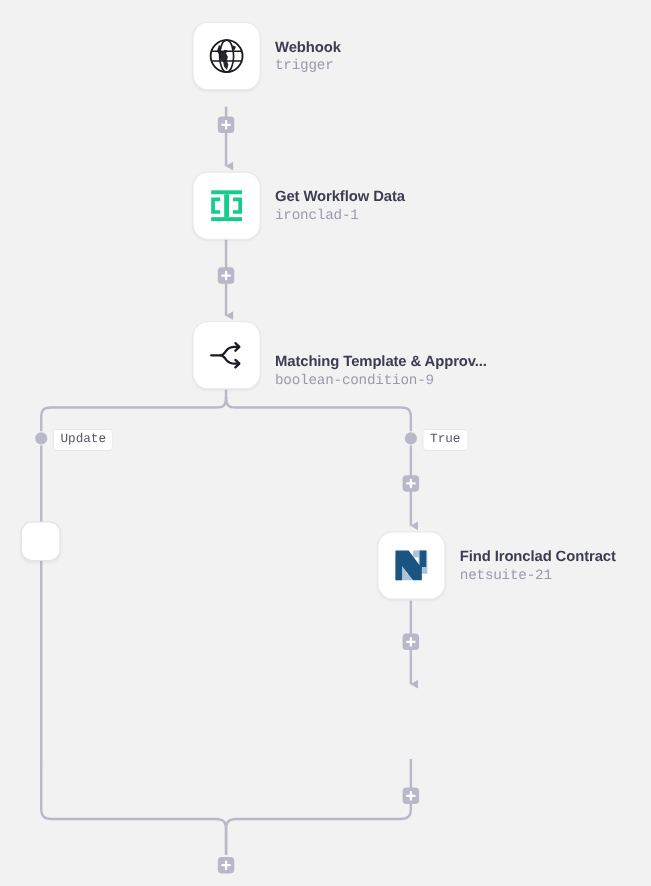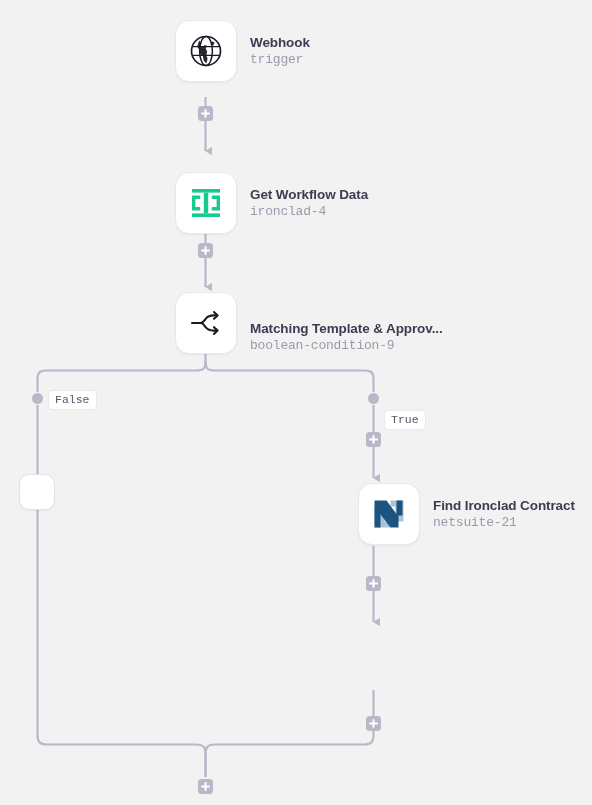--- a/index.html
+++ b/index.html
@@ -166,33 +166,33 @@
                  L15.6,27.4 L14.9,23.2 L12.2,20.8 L11.1,16.6 L9.2,13.4 Z" fill="#1b1b24" opacity="0.95"></path>
         <path d="M23.6,8.2 L26.6,9.6 L25.2,12.4 L22.6,11.8 Z" fill="#1b1b24" opacity="0.95"></path>
       </svg>
     </div>
     <div class="node-text">
       <div class="node-title">Webhook</div>
       <div class="node-sub">trigger</div>
     </div>
   </div>
 
-  <div class="node" style="left:175px; top:172px;">
+  <div class="node" style="left:175px; top:156px;">
     <div class="node-card">
       <svg class="icon-svg" width="34" height="34" viewBox="0 0 34 34">
         <rect x="3" y="3" width="28" height="3.6" fill="#15cc8d"></rect>
         <rect x="3" y="27.4" width="28" height="3.6" fill="#15cc8d"></rect>
         <rect x="14.8" y="6.6" width="4.4" height="20.8" fill="#15cc8d"></rect>
         <path d="M3,9.6 h8.2 v3.3 H6.4 v8.2 h4.8 v3.3 H3 Z" fill="#15cc8d"></path>
         <path d="M31,9.6 h-8.2 v3.3 h4.8 v8.2 h-4.8 v3.3 H31 Z" fill="#15cc8d"></path>
       </svg>
     </div>
     <div class="node-text">
       <div class="node-title">Get Workflow Data</div>
-      <div class="node-sub">ironclad-4</div>
+      <div class="node-sub">ironclad-1</div>
     </div>
   </div>
 
   <div class="node" style="left:175px; top:292px;align-items:flex-end;">
     <div class="node-card">
       <svg class="icon-svg" width="38" height="38" viewBox="0 0 38 38">
         <path d="M5,19 H13.5 C16.5,19 17,16.8 18.8,14.6 C20.6,12.4 22.4,11.4 26.5,11.4 H30" fill="none" stroke="#1b1b24" stroke-width="2.1" stroke-linecap="round"></path>
         <path d="M13.5,19 C16.5,19 17,21.2 18.8,23.4 C20.6,25.6 22.4,26.6 26.5,26.6 H30" fill="none" stroke="#1b1b24" stroke-width="2.1" stroke-linecap="round"></path>
         <path d="M27,8 L30.6,11.4 L27,14.8" fill="none" stroke="#1b1b24" stroke-width="2.1" stroke-linecap="round" stroke-linejoin="round"></path>
         <path d="M27,23.2 L30.6,26.6 L27,30" fill="none" stroke="#1b1b24" stroke-width="2.1" stroke-linecap="round" stroke-linejoin="round"></path>
@@ -201,41 +201,41 @@
     <div class="node-text">
       <div class="node-title">Matching Template &amp; Approv...</div>
       <div class="node-sub">boolean-condition-9</div>
     </div>
   </div>
 
   <div class="node" style="left:19px; top:474px;">
     <div class="node-card placeholder"></div>
   </div>
 
-  <div class="node" style="left:358px; top:483px;">
+  <div class="node" style="left:343px; top:483px;">
     <div class="node-card">
       <svg class="icon-svg" width="34" height="34" viewBox="0 0 34 34">
         <path d="M2.5,9.5 h10.2 v15 h5.2 v6 H2.5 Z" fill="#a9c3d8"></path>
         <path d="M18.6,3.5 h12.9 v21 h-8.0 v-15 h-4.9 Z" fill="#a9c3d8"></path>
         <path d="M2.5,3.5 h12.0 l10.0,13.4 V3.5 h6.0 v15.0 h-4.0
                  v12.0 h-8.0 L8.5,17.6 V30.5 h-6.0 Z" fill="#1b5480"></path>
       </svg>
     </div>
     <div class="node-text">
       <div class="node-title">Find Ironclad Contract</div>
       <div class="node-sub">netsuite-21</div>
     </div>
   </div>
 
 
   <div class="branch-dot" style="left:32px; top:393px;"></div>
   <div class="branch-dot" style="left:368px; top:393px;"></div>
 
-  <div class="branch-label" style="left:48px; top:390px;">False</div>
-  <div class="branch-label" style="left:384px; top:390px;margin-top:20px;">True</div>
+  <div class="branch-label" style="left:48px; top:390px;">Update</div>
+  <div class="branch-label" style="left:384px; top:390px;">True</div>
 
   <div class="plus-btn" style="left:198px; top:106px;">
     <svg width="9" height="9" viewBox="0 0 9 9">
       <path d="M4.5,1 V8 M1,4.5 H8" stroke="#ffffff" stroke-width="2" stroke-linecap="round"></path>
     </svg>
   </div>
 
   <div class="plus-btn" style="left:198px; top:243px;">
     <svg width="9" height="9" viewBox="0 0 9 9">
       <path d="M4.5,1 V8 M1,4.5 H8" stroke="#ffffff" stroke-width="2" stroke-linecap="round"></path>

